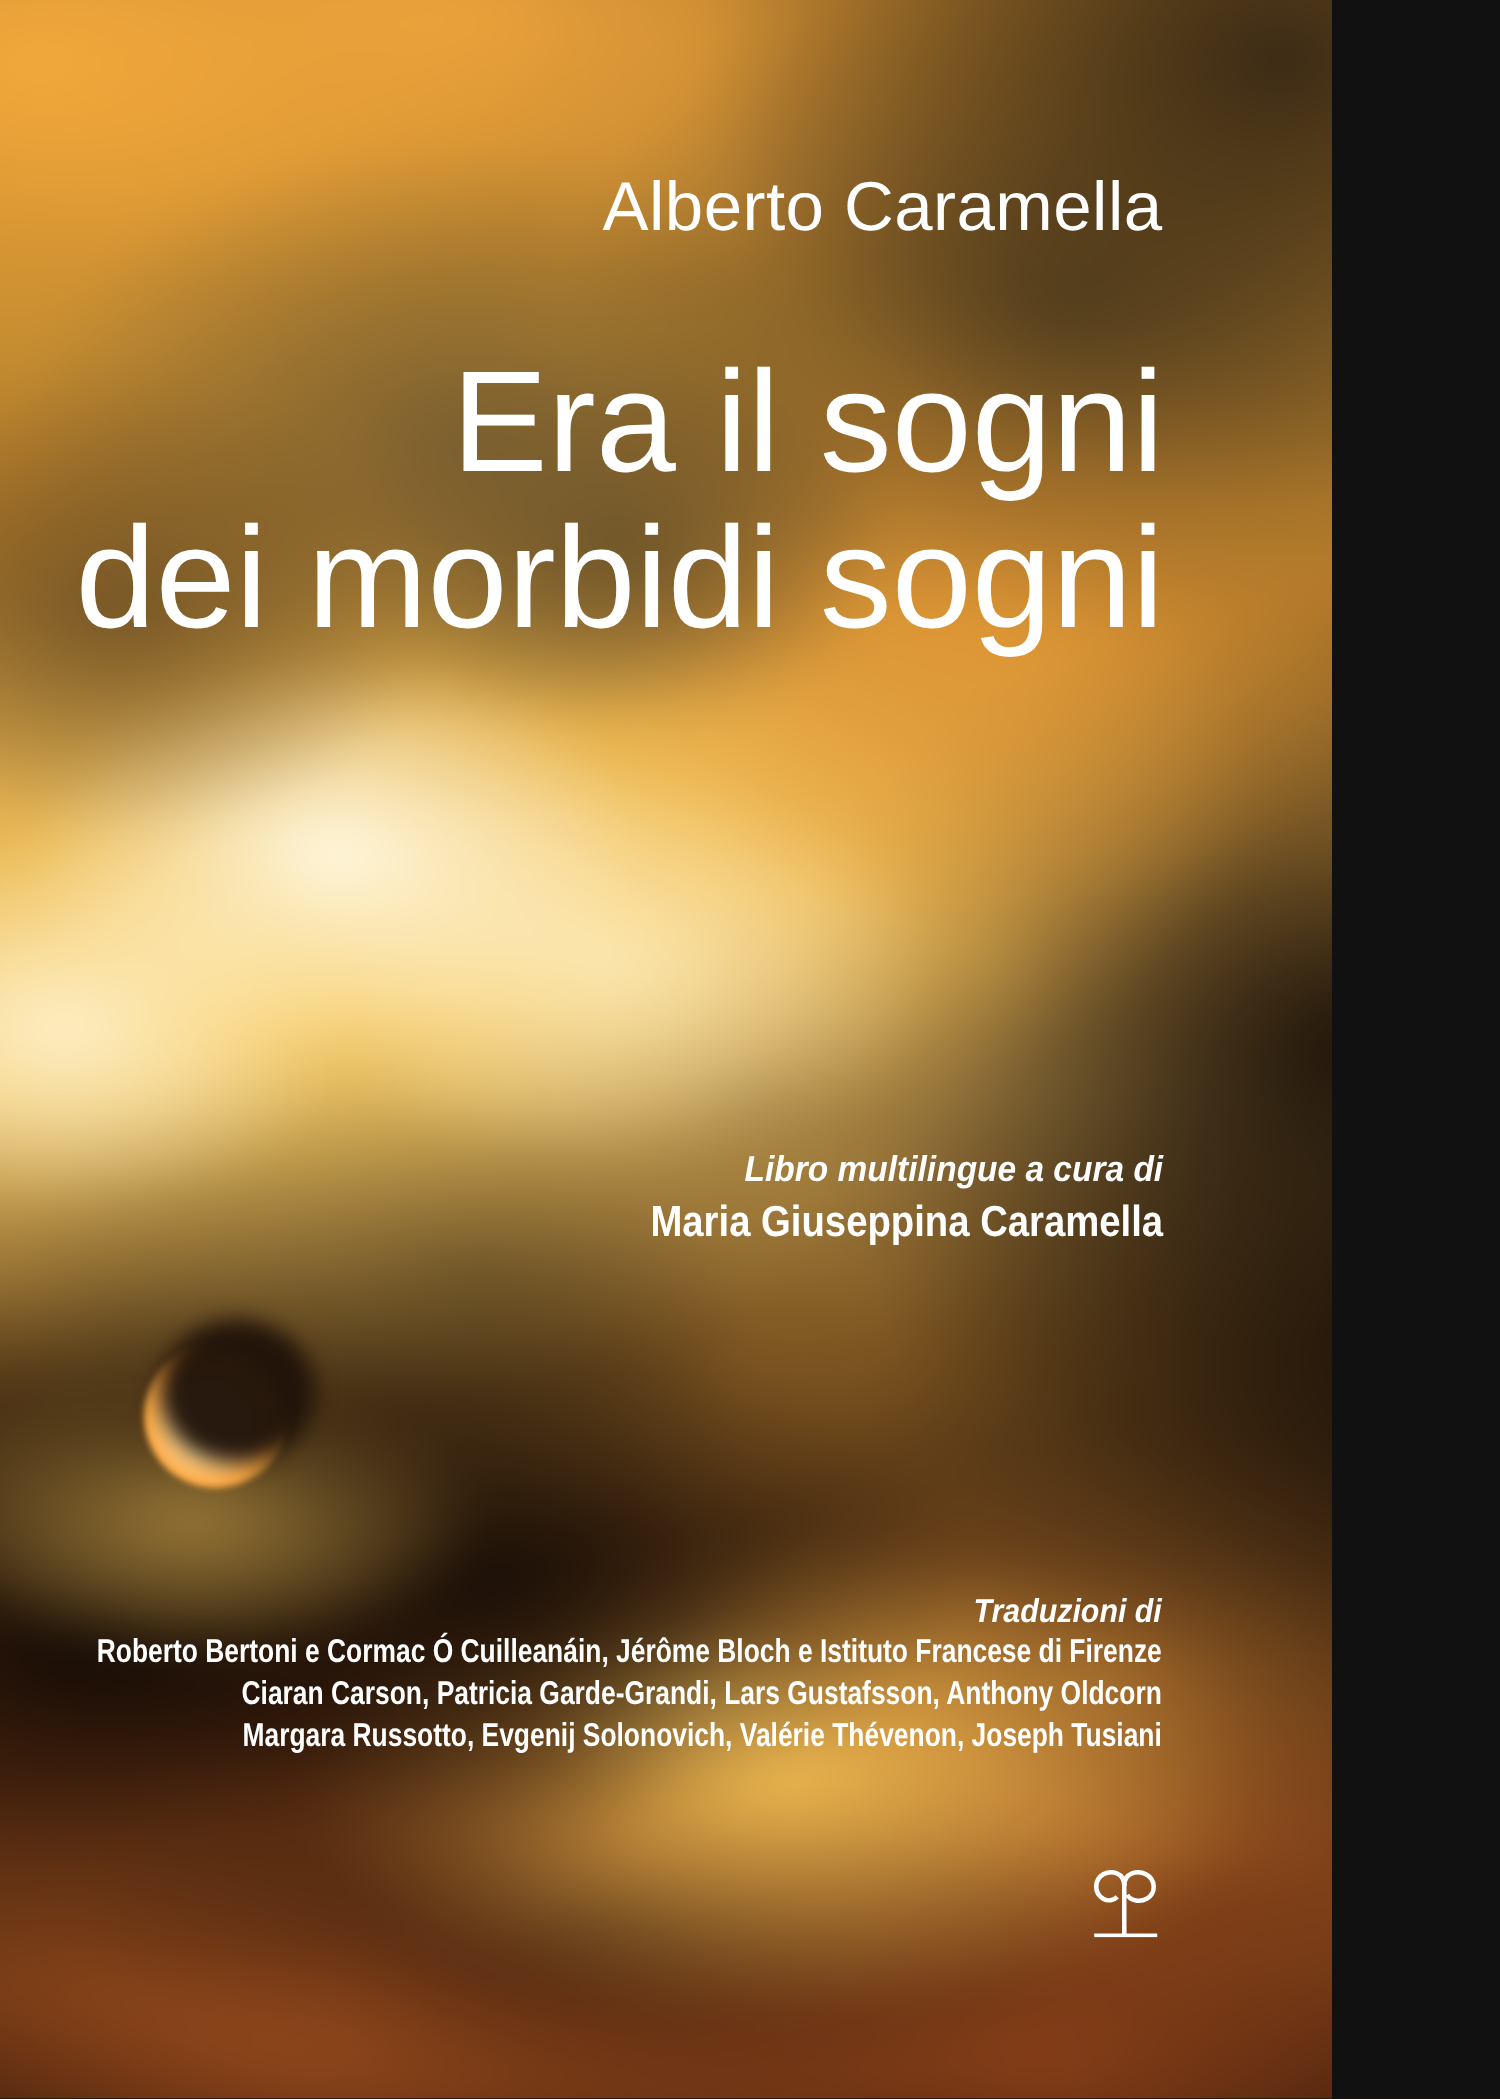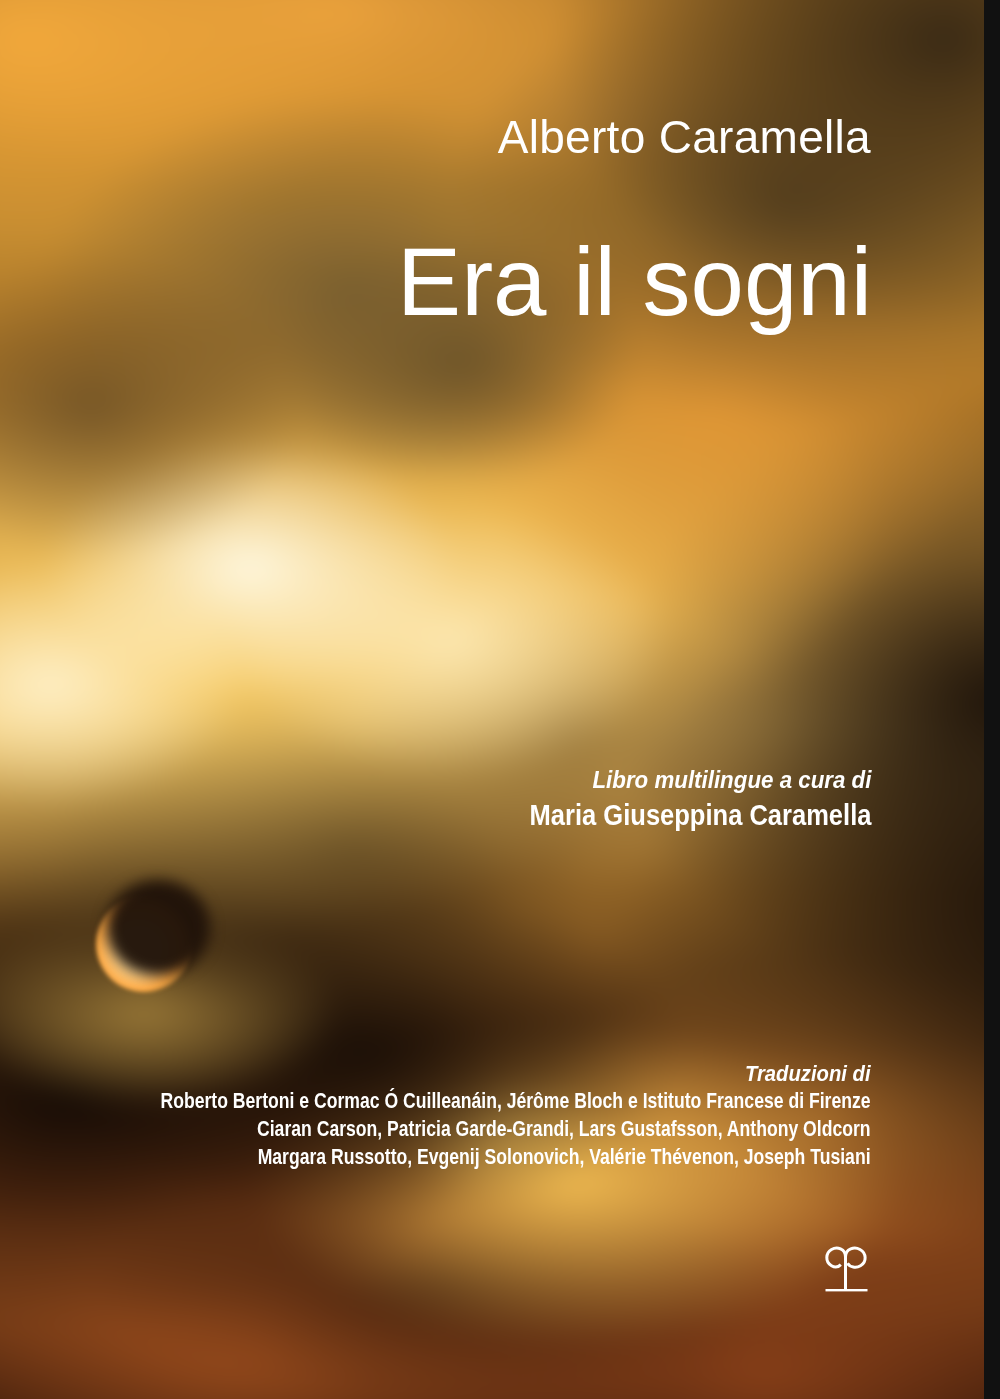--- a/index.html
+++ b/index.html
@@ -1,18 +1,18 @@
 <!DOCTYPE html>
 <html><head>
 <meta charset="utf-8">
 <style>
   html,body{margin:0;padding:0;background:#111;}
   .cover{
     position:relative;
-    width:984px;height:1399px;
+    width:888px;height:1399px;
     overflow:hidden;
     background:#20140a;
     font-family:"Liberation Sans", sans-serif;
     -webkit-font-smoothing:antialiased;
   }
   
   .sky{
     position:absolute; inset:-34px;
     filter:blur(14px);
     background-color:#b8812c;
@@ -103,20 +103,21 @@
 
   <div class="sun">
     <div class="sun-glow"></div>
     <div class="sun-occluder"></div>
   </div>
 
   <div class="txt author">Alberto Caramella</div>
 
   <div class="txt title">
     <span>Era il sogni</span><br>
+    <span>dei morbidi sogni</span>
   </div>
 
   <div class="txt editor-block">
     <span class="credit-label">Libro multilingue a cura di</span>
     <span class="credit-name">Maria Giuseppina Caramella</span>
   </div>
 
 
   <div class="txt translators-block">
     <span class="trans-label">Traduzioni di</span>

